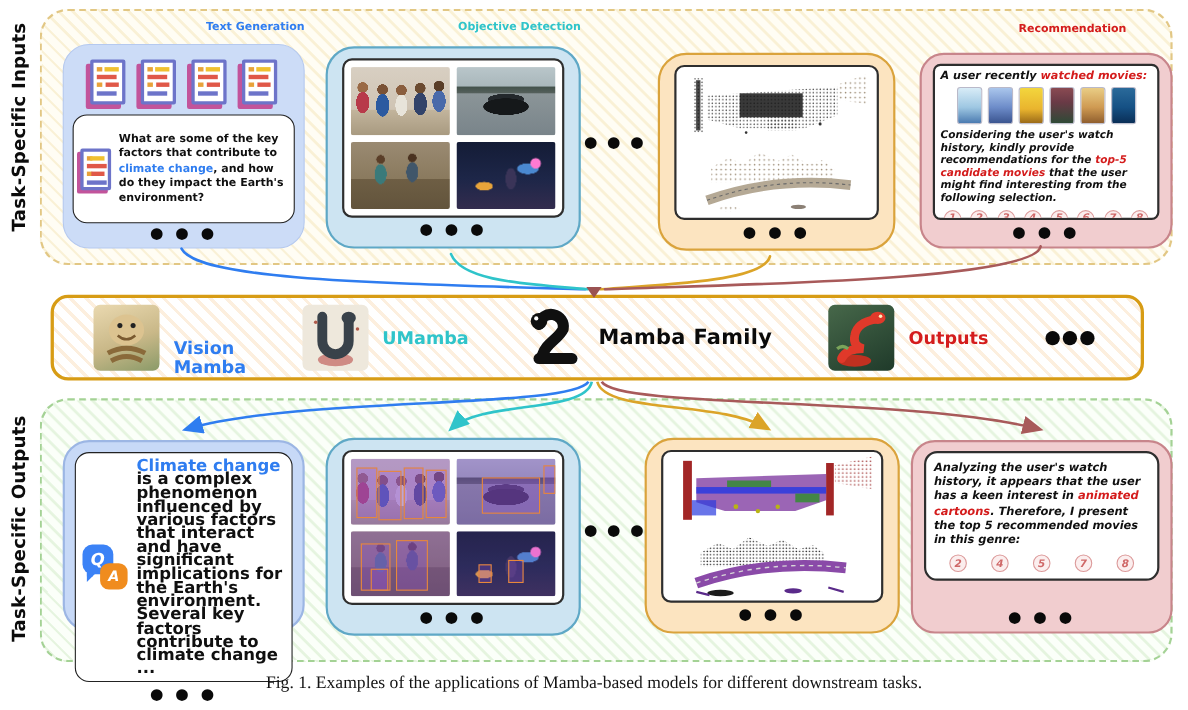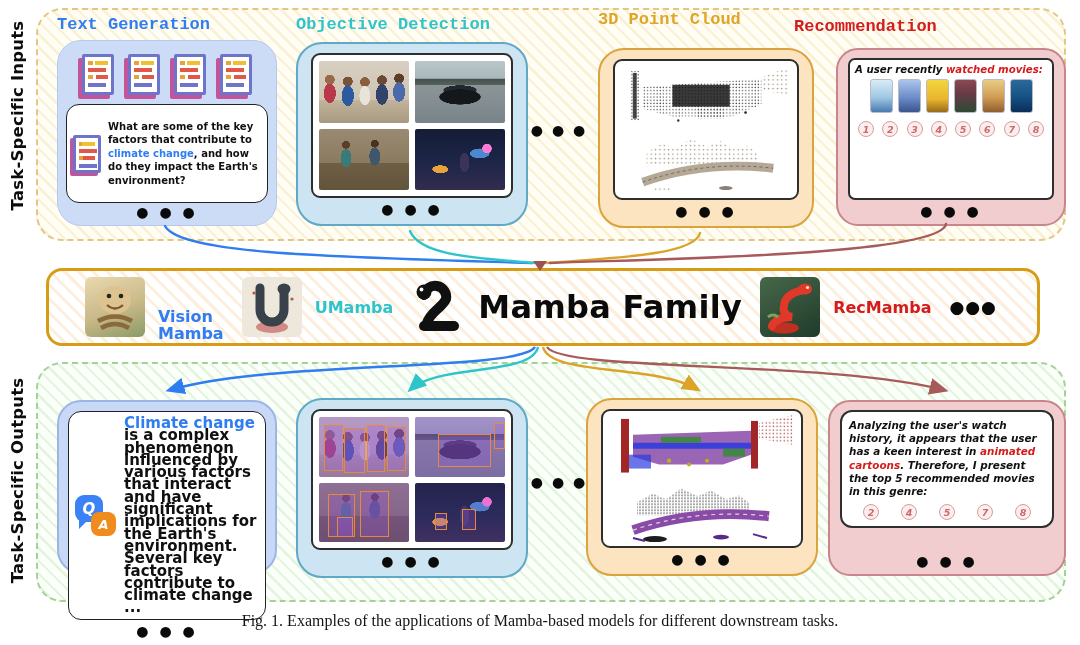--- a/index.html
+++ b/index.html
@@ -10,21 +10,21 @@
   .vlabel { position:absolute; width:210px; text-align:center; transform:rotate(-90deg);
             font-weight:bold; font-size:16.5px; color:#0c0c0c; letter-spacing:.2px; }
 
   
   .section { position:absolute; left:36px; width:1030px; border-radius:26px; box-sizing:border-box; }
   .sec-in  { top:8px;  height:233px; border:2.5px dashed #e2c784; background-color:#fffdf4;
              background-image:repeating-linear-gradient(45deg, rgba(233,203,122,.25) 0 2.5px, rgba(0,0,0,0) 2.5px 9px); }
   .sec-out { top:362px; height:240px; border:2.5px dashed #a4d295; background-color:#fbfff9;
              background-image:repeating-linear-gradient(45deg, rgba(152,206,132,.22) 0 2.5px, rgba(0,0,0,0) 2.5px 9px); }
 
-  .box-title { position:absolute; text-align:left; font-weight:bold; font-size:17px; line-height:16px;font-family:Liberation Mono, monospace; }
+  .box-title { position:absolute; text-align:right; font-weight:bold; font-size:10px; line-height:16px; }
 
   
   .card, .tablet { position:absolute; box-sizing:border-box; }
   .tablet { border-radius:26px; padding:9px 13px 4px 13px; display:flex; flex-direction:column; }
   .screen { background:#fff; border:2px solid #2e2e2e; border-radius:9px; flex:1; overflow:hidden; position:relative; }
   .t-blue   { background:#cde4f2; border:2.5px solid #5fa8c6; }
   .t-orange { background:#fce4c0; border:2.5px solid #daa33c; }
   .t-pink   { background:#f1cdcf; border:2.5px solid #c8858b;font-style:italic; }
   .t-softblue { background:#c7d9f7; border:2px solid #9cb6e4; }
 
@@ -113,21 +113,21 @@
                 display:flex; align-items:center; justify-content:space-between;
                 padding:0 40px 0 36px; box-sizing:border-box; }
   .member { display:flex; align-items:center; gap:13px; }
   .thumb { width:60px; height:60px; border-radius:6px; overflow:hidden; flex:none; position:relative; }
   .th-vision { background:linear-gradient(160deg,#ead9b0 0%,#c9b888 55%,#8a9a68 100%); }
   .th-umamba { background:#eee8dc; }
   .th-rec    { background:linear-gradient(150deg,#47684a 0%,#1f3a2a 100%); }
   .m-label { font-weight:bold; font-size:16px; line-height:17px; }
   .m-vision { color:#2f7df0;margin-top:36px; }
   .m-umamba { color:#2fc4ca; }
-  .m-family { color:#0a0a0a; font-size:32px; font-weight:800; letter-spacing:.3px; }
+  .m-family { color:#0a0a0a; font-size:19px; font-weight:800; letter-spacing:.3px; }
   .m-rec    { color:#d41c1c; }
   .bar-dots { font-size:17px; font-weight:bold; color:#0a0a0a; letter-spacing:1px; }
 
   
   .out1 { left:19px; top:36px; width:220px; height:174px; border-radius:24px;
           padding:9px 9px 2px 9px; display:flex; flex-direction:column; }
   .out-bubble { background:#fff; border:1.6px solid #222; border-radius:13px; flex:1;
                 display:flex; align-items:center; gap:5px; padding:5px 6px; }
   .ans-text { font-size:15px; font-weight:bold; line-height:12.3px; color:#101010; }
   .qa { position:relative; width:44px; height:54px; flex:none; }
@@ -185,21 +185,20 @@
           <div class="photo p-workers"></div>
           <div class="photo p-night"></div>
         </div>
       </div>
       <div class="dots">● ● ●</div>
     </div>
 
     <div class="mid-dots" style="left:486px; top:112px; width:70px; text-align:center;">● ● ●</div>
 
     <div class="box-title" style="left:560px; top:2px; width:216px; color:#e0a526;">
-      <div>3D Point Cloud</div>
     </div>
 
     <div class="tablet t-orange" style="left:560px; top:38px; width:216px; height:180px;">
       <div class="screen">
         <svg width="100%" height="100%" viewBox="0 0 184 138" preserveAspectRatio="none">
           <defs>
             <pattern id="pg1" width="3.2" height="3.2" patternUnits="userSpaceOnUse">
                 <circle cx="1" cy="1" r="0.7" fill="#3c3c3c"></circle>
               </pattern>
             <pattern id="pg2" width="4.4" height="4.4" patternUnits="userSpaceOnUse">
@@ -230,20 +229,21 @@
       <div class="screen rec-screen" style="border-radius:7px;">
         <div class="rec-line"><span>A user recently </span><span class="hl-red">watched movies:</span></div>
         <div class="poster-row">
           <div class="poster po-1"></div>
           <div class="poster po-2"></div>
           <div class="poster po-3"></div>
           <div class="poster po-4"></div>
           <div class="poster po-5"></div>
           <div class="poster po-6"></div>
         </div>
+        <div class="rec-body"><span>Considering the user's watch history, kindly provide recommendations for the </span><span class="hl-red">top-5 candidate movies</span><span> that the user might find interesting from the following selection.</span></div>
         <div class="opt-row">
           <span class="opt">1</span>
           <span class="opt">2</span>
           <span class="opt">3</span>
           <span class="opt">4</span>
           <span class="opt">5</span>
           <span class="opt">6</span>
           <span class="opt">7</span>
           <span class="opt">8</span>
         </div>
@@ -298,21 +298,21 @@
     <div class="member">
       <div class="thumb th-rec">
         <svg viewBox="0 0 60 60" width="60" height="60">
           <ellipse cx="24" cy="51" rx="15" ry="5.5" fill="#c03020"></ellipse>
           <path d="M44 13 q-18 3 -20 15 q-2 10 8 12 q-16 0 -20 9" stroke="#e0392a" stroke-width="8" fill="none" stroke-linecap="round"></path>
           <ellipse cx="45" cy="12" rx="7" ry="5.5" fill="#e0392a"></ellipse>
           <circle cx="47.5" cy="10.5" r="1.6" fill="#ffeebb"></circle>
           <path d="M8 40 q5 -4 10 0" stroke="#7aa45a" stroke-width="3" fill="none"></path>
         </svg>
       </div>
-      <div class="m-label m-rec">RecMamba</div>
+      <div class="m-label m-rec">Outputs</div>
     </div>
 
     <div class="bar-dots">●●●</div>
   </div>
 
   <div class="section sec-out">
 
     <div class="tablet t-softblue out1">
       <div class="out-bubble">
         <div class="qa">

